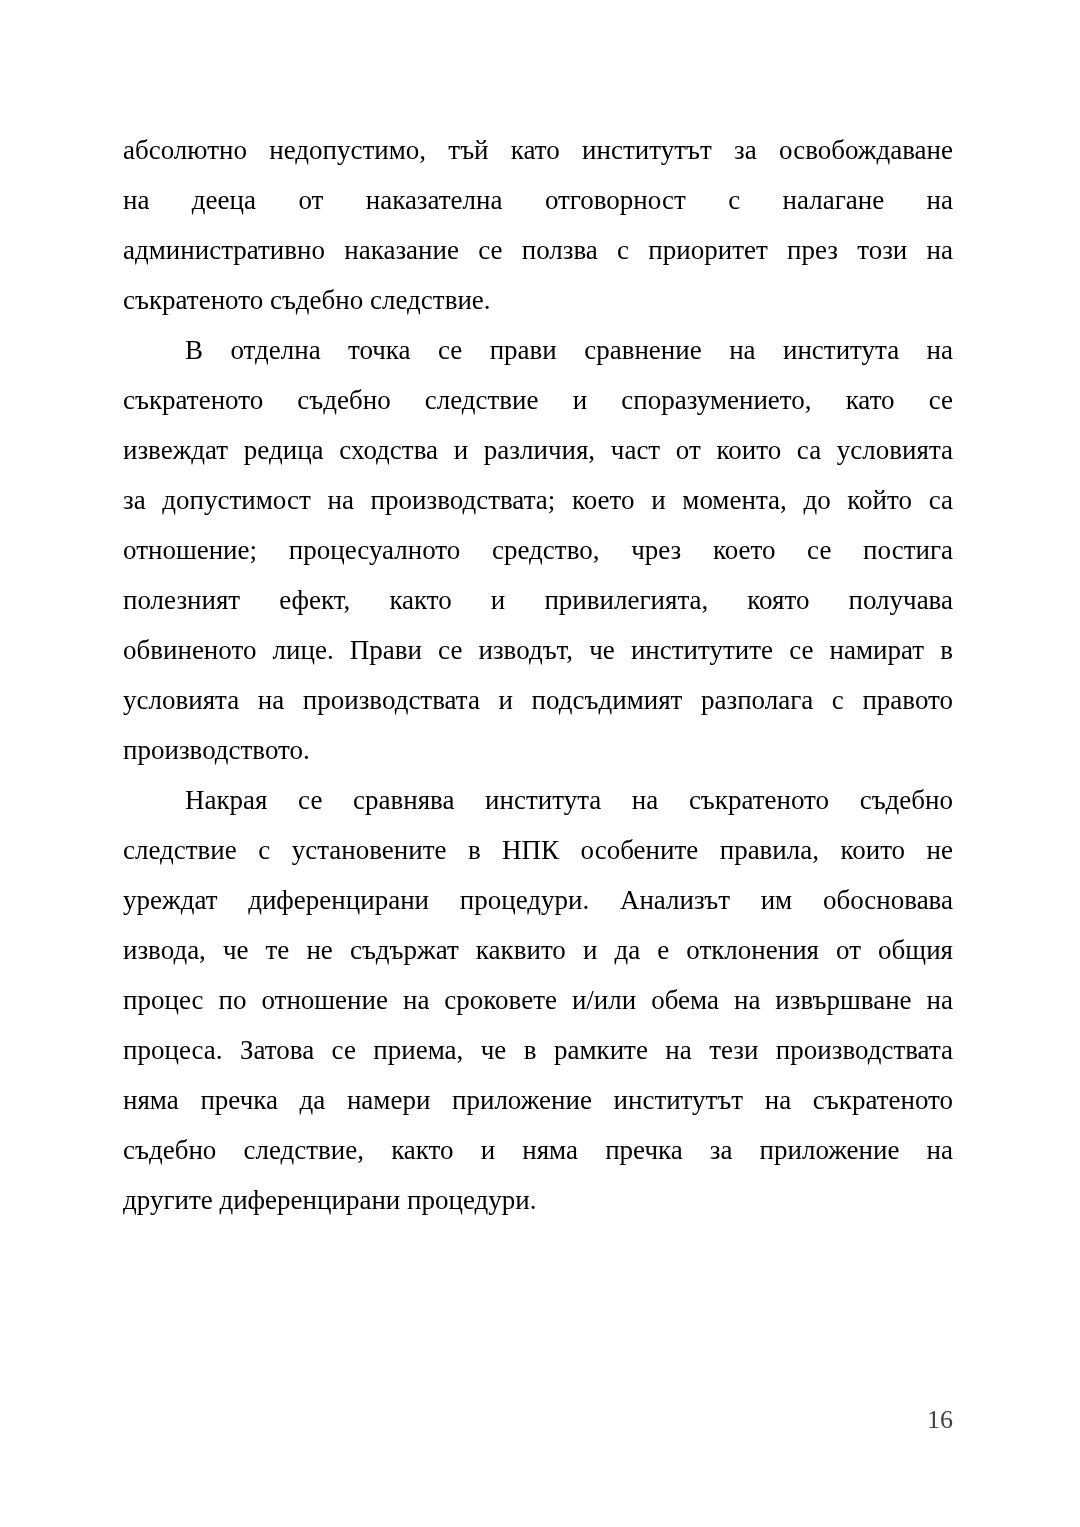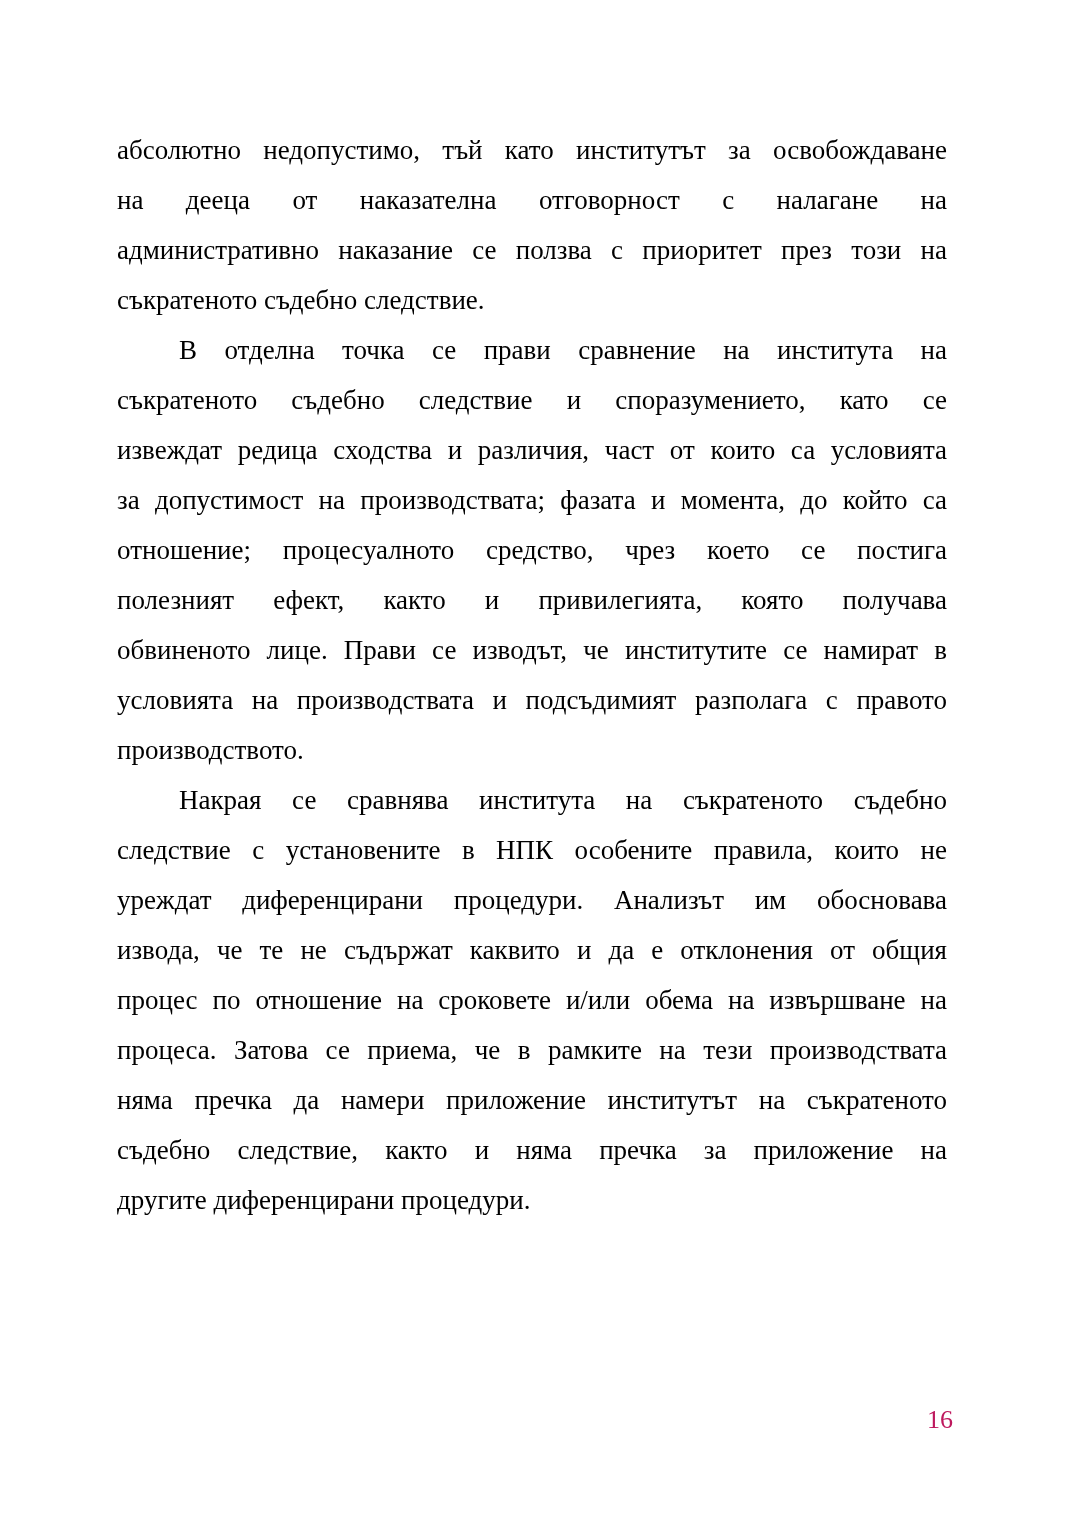--- a/index.html
+++ b/index.html
@@ -11,21 +11,21 @@
     position: relative;
     width: 1080px;
     height: 1527px;
     background: #ffffff;
     overflow: hidden;
     font-family: "Liberation Serif", "DejaVu Serif", serif;
     color: #000000;
   }
   .text-block {
     position: absolute;
-    left: 117px;
+    left: 123px;
     top: 125px;
     width: 830px;
     font-size: 27px;
   }
   .paragraph {
     margin: 0;
     padding: 0;
   }
   .line {
     height: 50px;
@@ -40,39 +40,39 @@
   }
   .line.para-last {
     text-align-last: left;
   }
   .page-number {
     position: absolute;
     top: 1405px;
     right: 127px;
     font-size: 26px;
     line-height: 30px;
-    color: #be185d;
+    color: #404040;
   }
 </style>
 </head>
 <body>
 
 <div class="page" style="background: rgb(255, 255, 255); color: rgb(0, 0, 0);">
   <div class="text-block">
       <div class="paragraph">
         <div class="line">абсолютно недопустимо, тъй като институтът за освобождаване</div>
         <div class="line">на дееца от наказателна отговорност с налагане на</div>
         <div class="line">административно наказание се ползва с приоритет през този на</div>
         <div class="line para-last">съкратеното съдебно следствие.</div>
       </div>
       <div class="paragraph">
         <div class="line indent">В отделна точка се прави сравнение на института на</div>
         <div class="line">съкратеното съдебно следствие и споразумението, като се</div>
         <div class="line">извеждат редица сходства и различия, част от които са условията</div>
-        <div class="line">за допустимост на производствата; фазата и момента, до който са</div>
+        <div class="line">за допустимост на производствата; което и момента, до който са</div>
         <div class="line">отношение; процесуалното средство, чрез което се постига</div>
         <div class="line">полезният ефект, както и привилегията, която получава</div>
         <div class="line">обвиненото лице. Прави се изводът, че институтите се намират в</div>
         <div class="line">условията на производствата и подсъдимият разполага с правото</div>
         <div class="line para-last">производството.</div>
       </div>
       <div class="paragraph">
         <div class="line indent">Накрая се сравнява института на съкратеното съдебно</div>
         <div class="line">следствие с установените в НПК особените правила, които не</div>
         <div class="line">уреждат диференцирани процедури. Анализът им обосновава</div>

